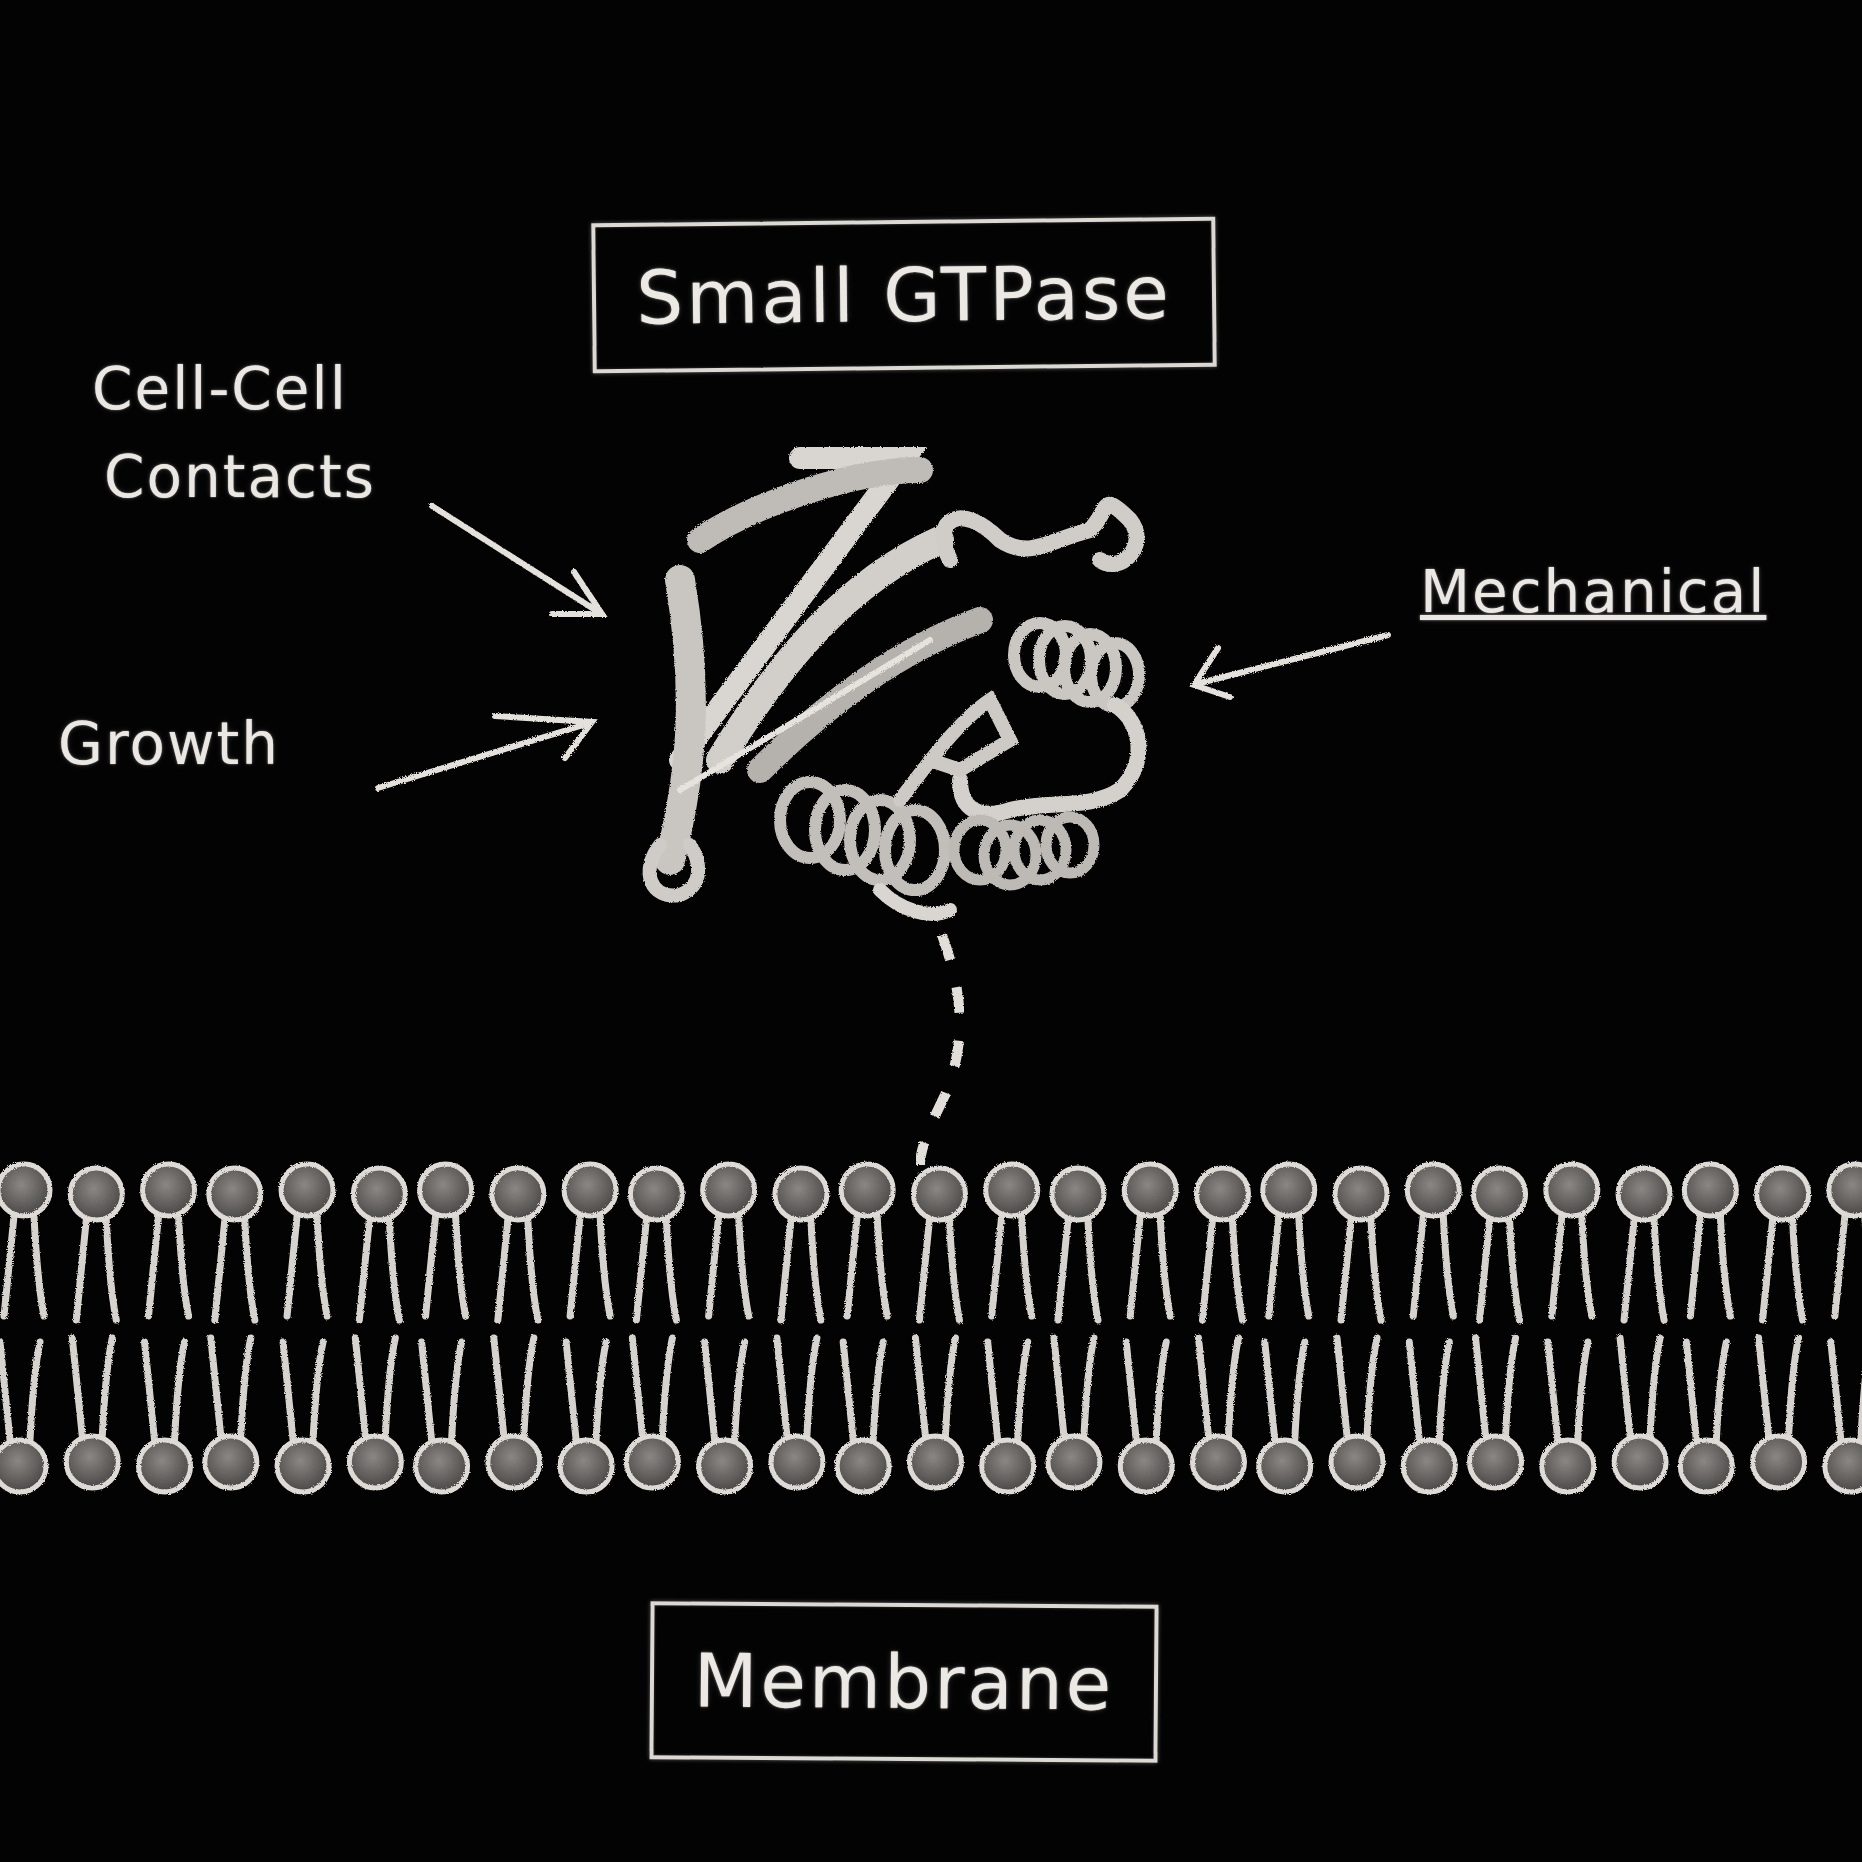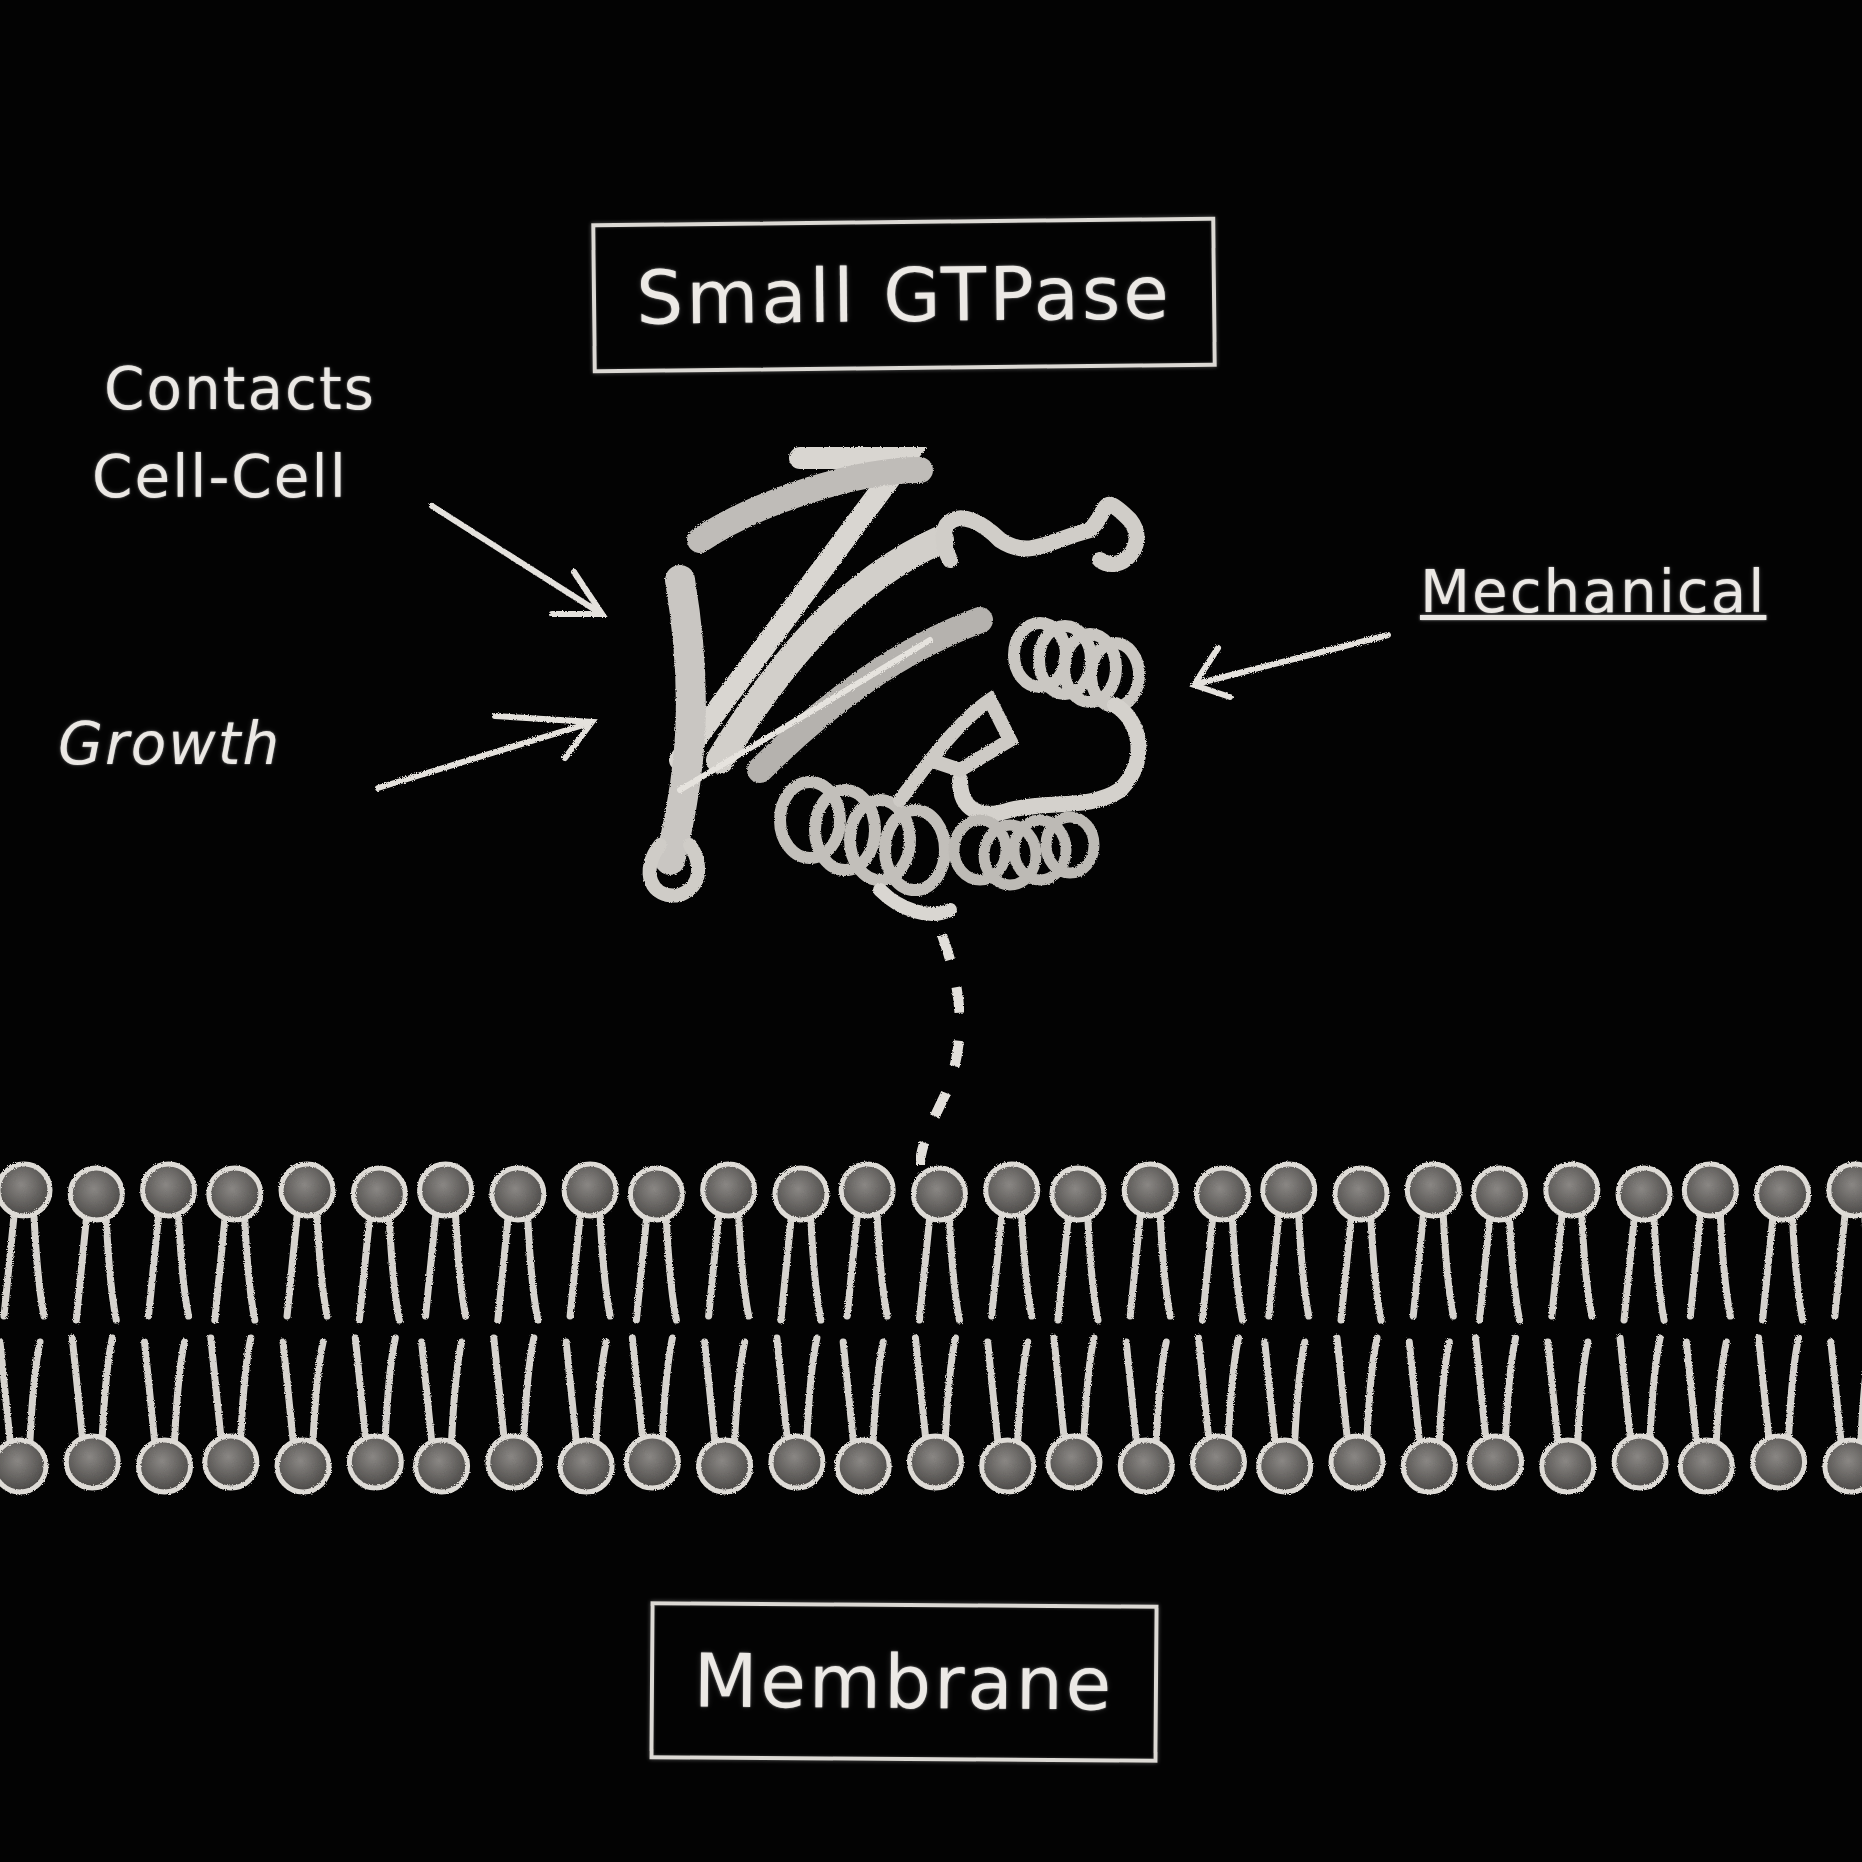--- a/index.html
+++ b/index.html
@@ -17,25 +17,25 @@
   svg.layer { position:absolute; left:0; top:0; }
 </style>
 </head>
 <body>
 
 <div class="label-box" style="left:592px; top:220px; width:624px; height:150px; transform:rotate(-0.6deg);">
   <span>Small GTPase</span>
 </div>
 
 <div class="chalk stim" style="left:92px; top:345px;">
+  <div>Cell-Cell</div>
   <div style="margin-left:12px;">Contacts</div>
-  <div>Cell-Cell</div>
-</div>
-
-<div class="chalk stim" style="left:58px; top:700px;font-style:italic;">
+</div>
+
+<div class="chalk stim" style="left:58px; top:700px;">
   <div>Growth</div>
 </div>
 
 <div class="chalk stim" style="left:1420px; top:548px;text-decoration:underline;">
   <div>Mechanical</div>
 </div>
 
 <svg class="layer" width="1862" height="1862" viewBox="0 0 1862 1862">
   <defs>
     <filter id="chalk" x="-10%" y="-10%" width="120%" height="120%">

